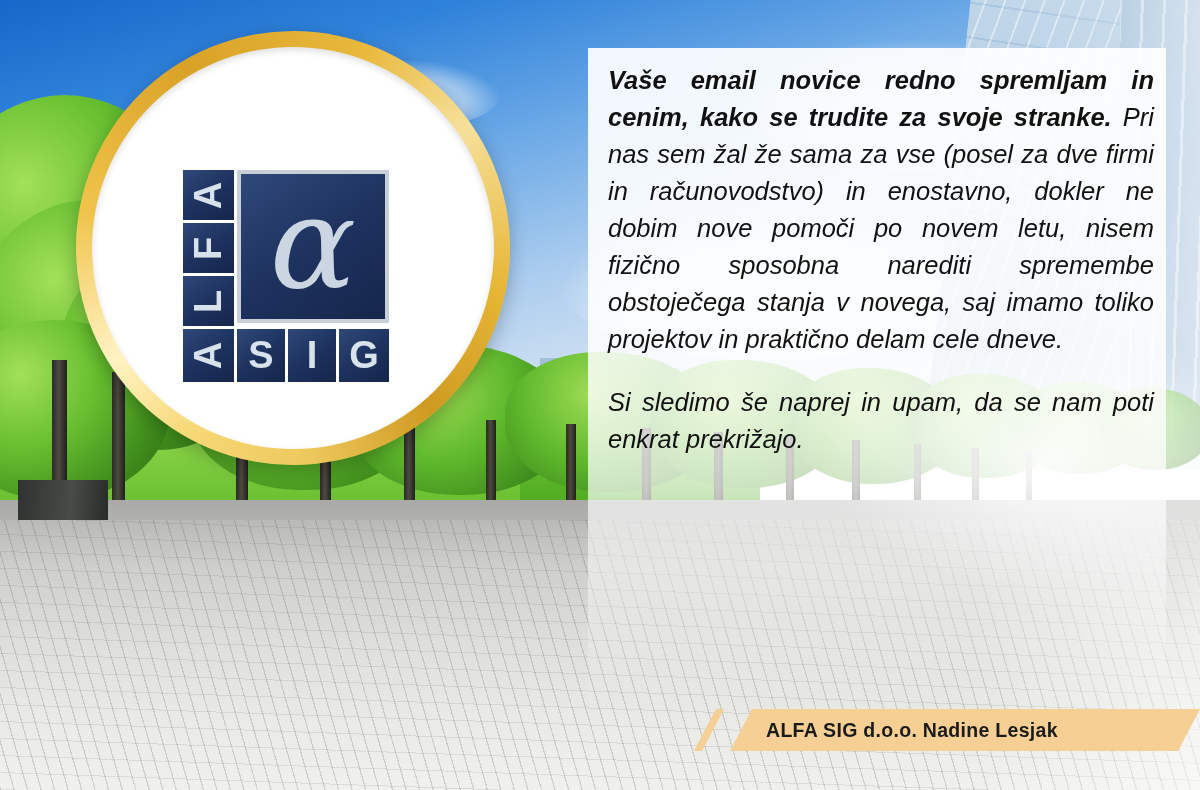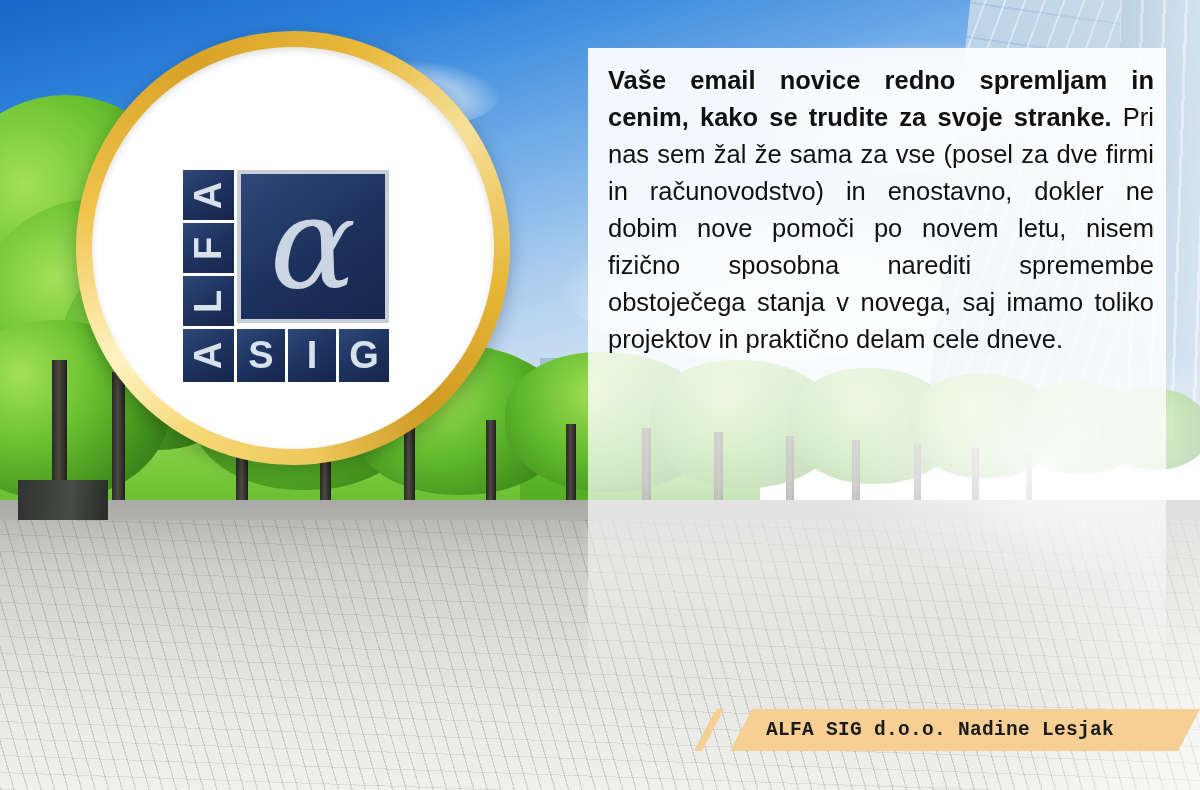--- a/index.html
+++ b/index.html
@@ -216,20 +216,21 @@
   
   .panel {
     position: absolute; left: 588px; top: 48px; width: 578px; height: 660px;
     background: linear-gradient(180deg,
         rgba(255,255,255,0.92) 0%,
         rgba(255,255,255,0.88) 42%,
         rgba(255,255,255,0.72) 66%,
         rgba(255,255,255,0.42) 82%,
         rgba(255,255,255,0.12) 94%,
         rgba(255,255,255,0.0) 100%);
+    font-style: italic;
   }
   .panel-body {
     position: absolute; left: 20px; top: 14px; width: 546px;
     color: #111111;
     font-size: 25.5px;
     line-height: 37px;
     text-align: justify;
     text-justify: inter-word;
     font-family: "Liberation Sans", sans-serif;
   }
@@ -249,21 +250,21 @@
   .banner-main {
     position: absolute; left: 36px; top: 0; width: 470px; height: 42px;
     background: #f5cf93;
     clip-path: polygon(22px 0, 470px 0, 448px 42px, 0 42px);
     box-shadow: 0 5px 10px rgba(0,0,0,0.16);
     display: flex; align-items: center;
   }
   .banner-text {
     margin-left: 36px;
     color: #1b1b1b;
-    font-family: Liberation Mono, monospace;
+    font-family: Liberation Sans, sans-serif;
     font-weight: 700;
     font-size: 19.5px;
     letter-spacing: .3px;
     white-space: nowrap;
   }
 </style>
 </head>
 <body>
 
 <div id="stage">
@@ -361,20 +362,23 @@
     <div class="tile sig-g">
       <span>G</span>
     </div>
   </div>
 
   <div class="panel">
     <div class="panel-body">
       <p>
         <b>Vaše email novice redno spremljam in cenim, kako se trudite za svoje stranke.</b><span> Pri nas sem žal že sama za vse (posel za dve firmi in računovodstvo) in enostavno, dokler ne dobim nove pomoči po novem letu, nisem fizično sposobna narediti spremembe obstoječega stanja v novega, saj imamo toliko projektov in praktično delam cele dneve.</span>
       </p>
+      <p>
+        <span>Si sledimo še naprej in upam, da se nam poti enkrat prekrižajo.</span>
+      </p>
     </div>
   </div>
 
   <div class="banner-wrap">
     <div class="banner-chip"></div>
     <div class="banner-main">
       <span class="banner-text">ALFA SIG d.o.o. Nadine Lesjak</span>
     </div>
   </div>
 

